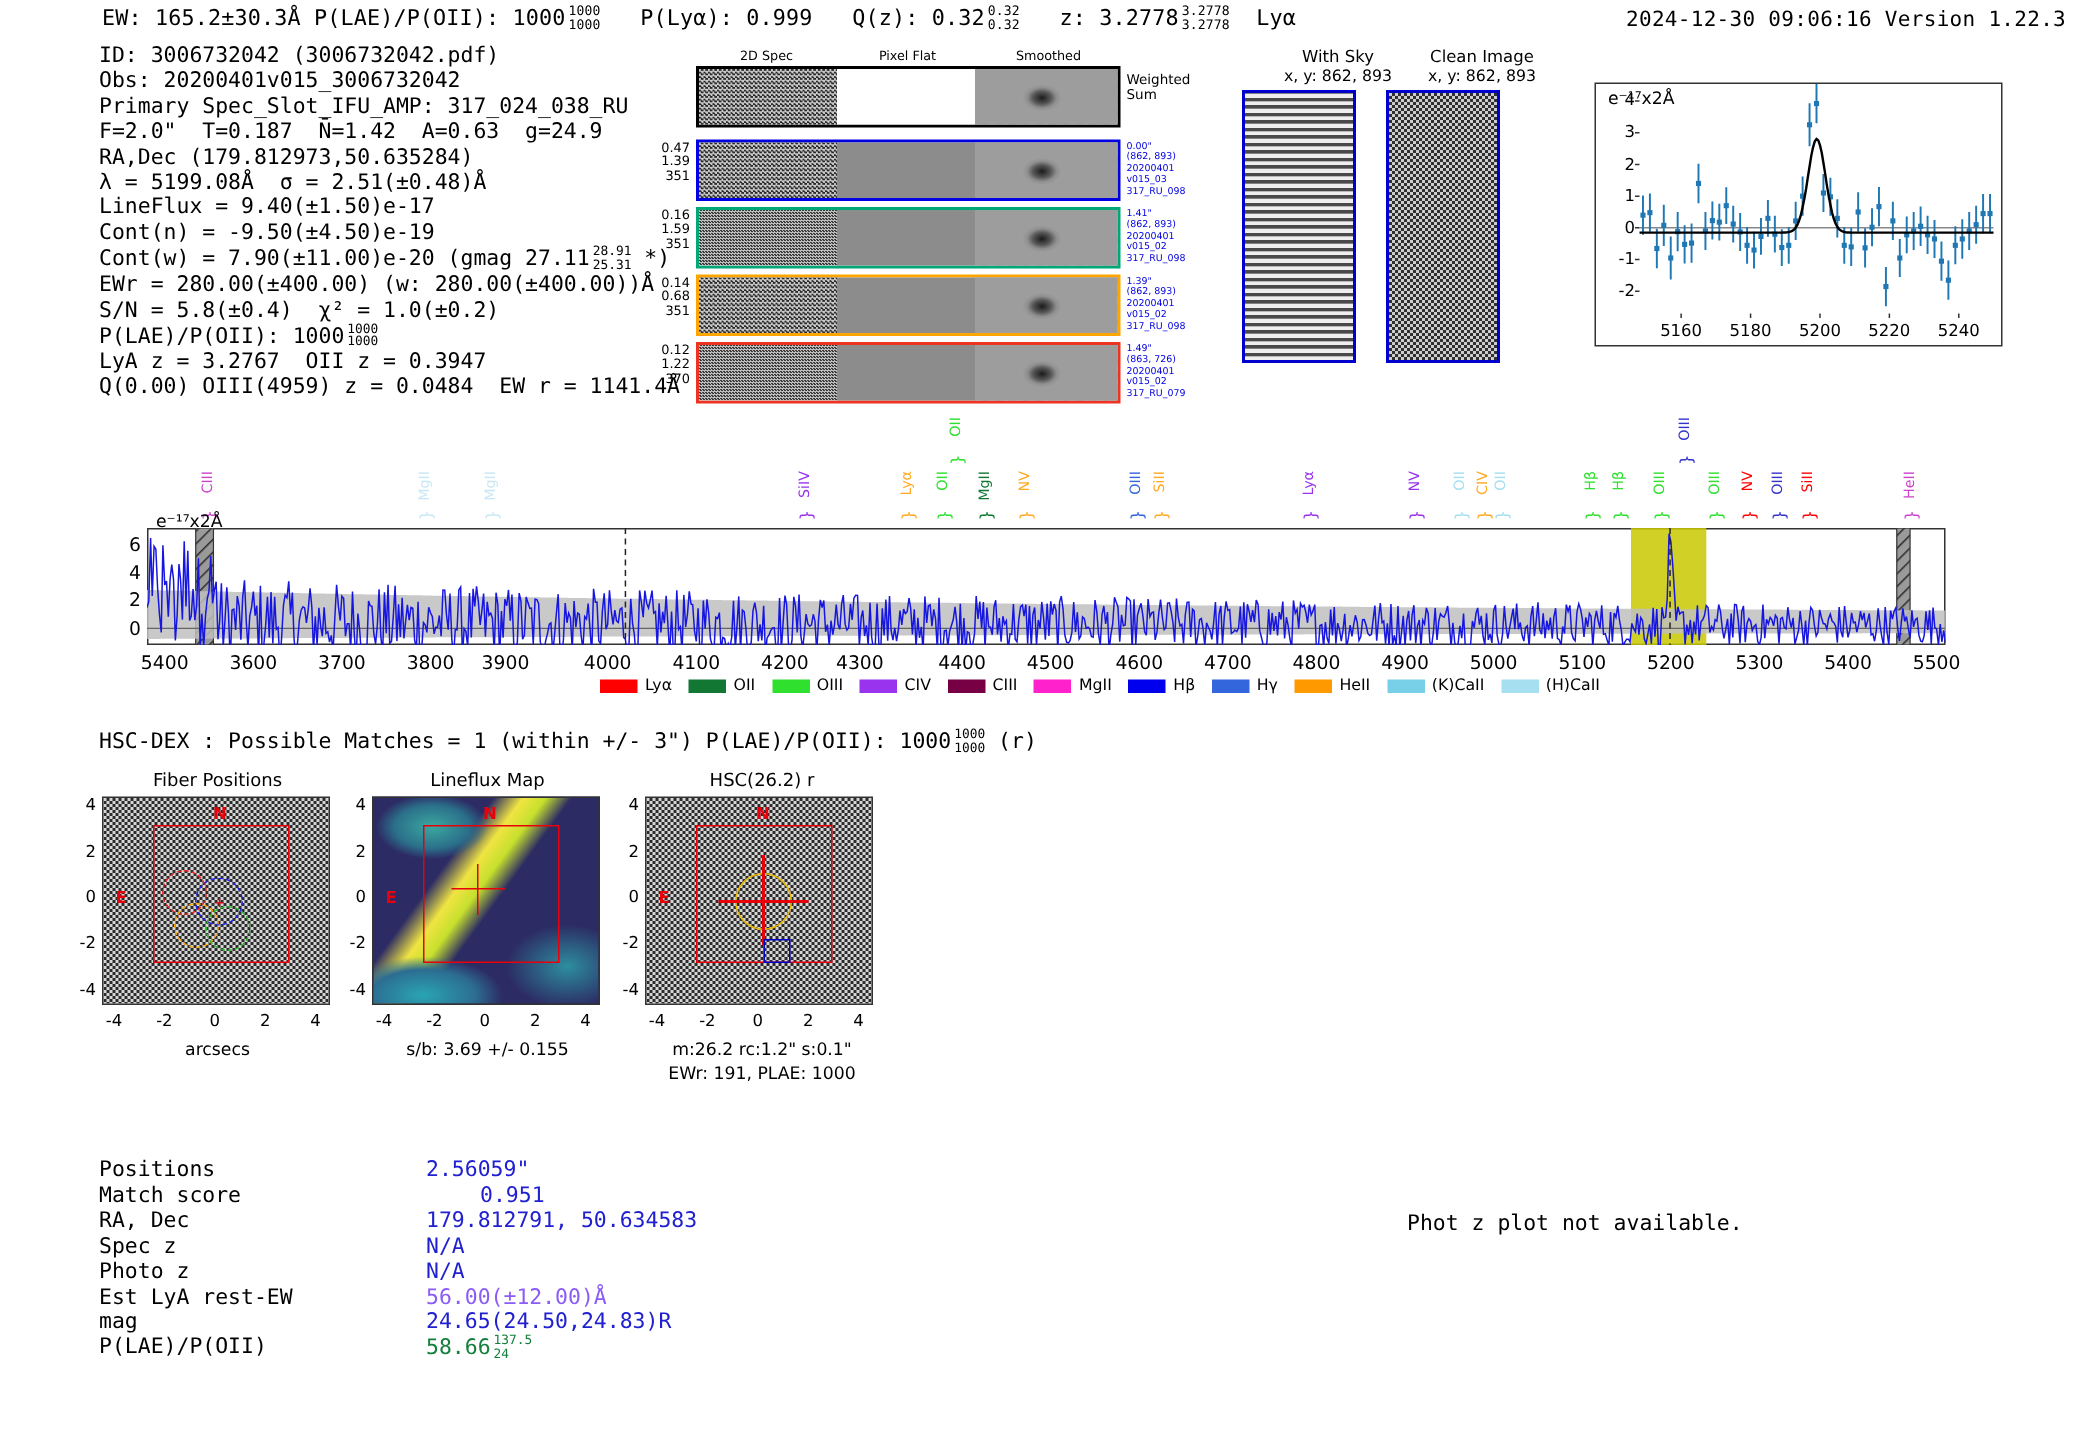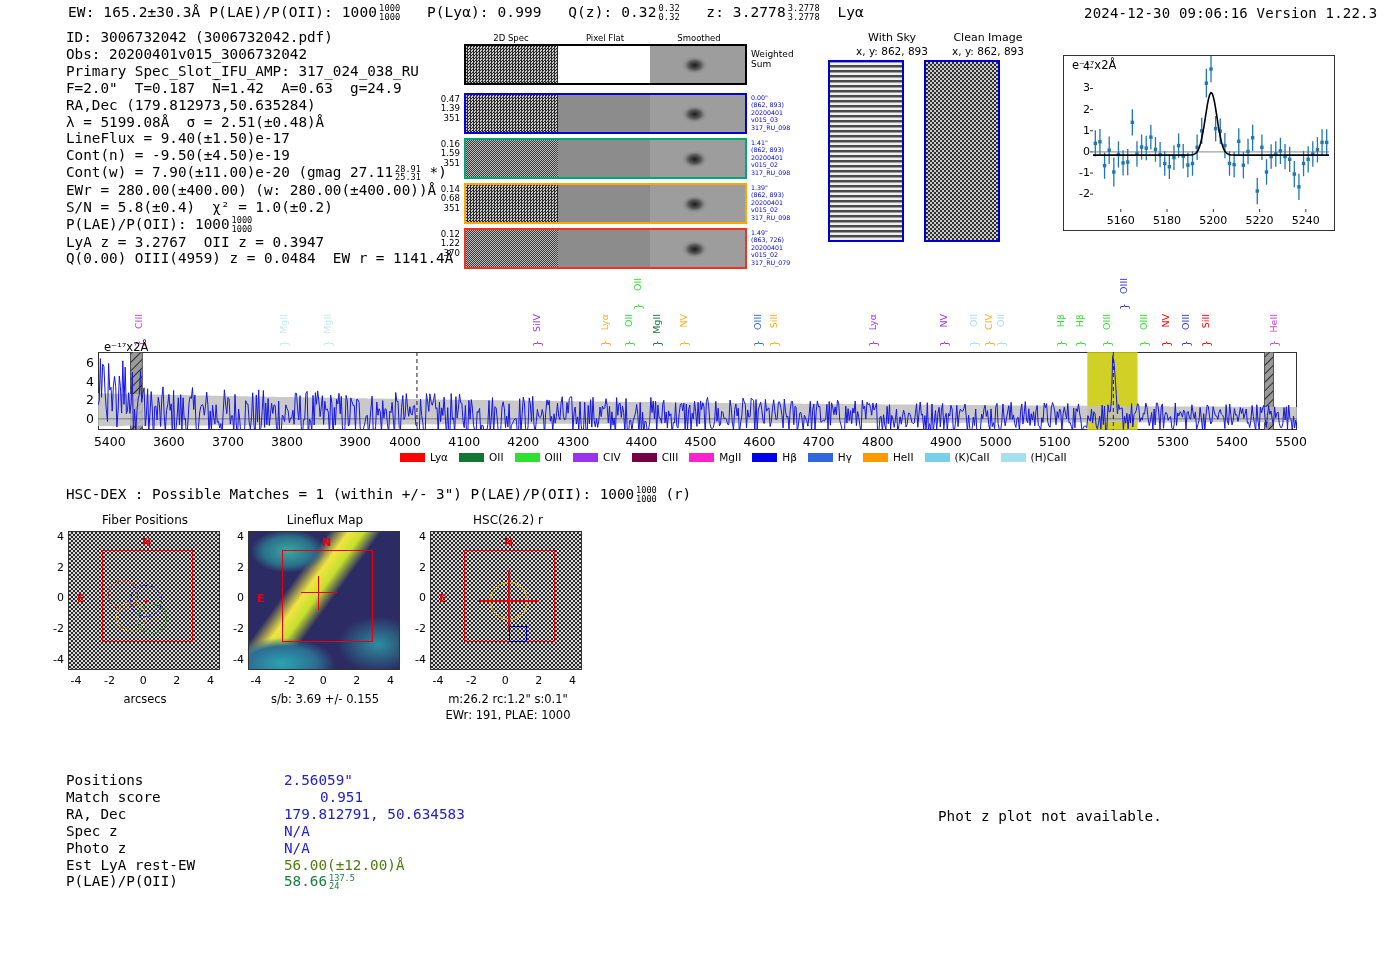--- a/index.html
+++ b/index.html
@@ -438,31 +438,31 @@
       <line x1="0" y1="66.85714285714285" x2="1199" y2="66.85714285714285" stroke="#666" stroke-width="0.8"></line>
       <polyline points="0.0,53.0 1.2,48.9 2.4,6.6 3.5,45.3 4.7,12.2 5.9,14.2 7.1,40.7 8.3,57.5 9.5,69.6 10.6,11.5 11.8,37.9 13.0,35.4 14.2,59.1 15.4,34.0 16.5,24.4 17.7,34.4 18.9,75.0 20.1,58.1 21.3,24.0 22.4,34.7 23.6,61.1 24.8,8.8 26.0,52.4 27.2,15.1 28.4,61.6 29.5,58.7 30.7,40.7 31.9,61.4 33.1,51.7 34.3,20.2 35.4,79.7 36.6,57.2 37.8,79.3 39.0,58.5 40.2,47.0 41.3,42.5 42.5,18.7 43.7,50.2 44.9,41.8 46.1,35.8 47.3,74.1 48.4,63.0 49.6,36.8 50.8,79.1 52.0,61.3 53.2,39.6 54.3,56.2 55.5,89.6 56.7,54.6 57.9,54.1 59.1,68.0 60.2,45.4 61.4,52.1 62.6,74.5 63.8,46.1 65.0,34.9 66.2,62.8 67.3,79.6 68.5,58.6 69.7,52.9 70.9,42.4 72.1,58.4 73.2,51.8 74.4,85.3 75.6,38.5 76.8,85.2 78.0,76.6 79.1,65.0 80.3,45.8 81.5,72.9 82.7,42.7 83.9,77.0 85.1,45.8 86.2,67.5 87.4,66.3 88.6,89.2 89.8,72.2 91.0,51.2 92.1,44.8 93.3,46.5 94.5,35.6 95.7,57.6 96.9,43.1 98.0,72.9 99.2,89.2 100.4,75.8 101.6,61.0 102.8,54.6 104.0,52.6 105.1,53.3 106.3,63.2 107.5,54.2 108.7,40.2 109.9,52.8 111.0,82.3 112.2,58.9 113.4,77.9 114.6,53.2 115.8,65.7 116.9,72.1 118.1,52.8 119.3,70.3 120.5,69.2 121.7,76.1 122.9,71.6 124.0,82.8 125.2,60.3 126.4,37.8 127.6,52.1 128.8,61.7 129.9,45.5 131.1,46.9 132.3,72.1 133.5,63.8 134.7,63.8 135.8,81.7 137.0,42.4 138.2,70.8 139.4,88.4 140.6,57.0 141.8,68.4 142.9,83.7 144.1,81.9 145.3,82.4 146.5,82.3 147.7,48.7 148.8,51.8 150.0,52.2 151.2,70.2 152.4,77.3 153.6,64.2 154.7,40.8 155.9,72.3 157.1,83.6 158.3,42.9 159.5,70.2 160.7,37.9 161.8,76.9 163.0,75.6 164.2,58.6 165.4,38.5 166.6,75.4 167.7,50.9 168.9,72.7 170.1,46.5 171.3,73.6 172.5,61.5 173.6,51.2 174.8,61.5 176.0,52.9 177.2,53.5 178.4,74.4 179.6,81.2 180.7,49.2 181.9,86.5 183.1,81.5 184.3,63.1 185.5,64.7 186.6,69.6 187.8,52.9 189.0,56.5 190.2,59.0 191.4,70.6 192.5,66.2 193.7,66.2 194.9,58.3 196.1,72.2 197.3,41.3 198.5,41.4 199.6,57.2 200.8,67.8 202.0,43.7 203.2,74.3 204.4,85.6 205.5,67.7 206.7,67.9 207.9,41.3 209.1,39.4 210.3,86.0 211.4,67.1 212.6,68.9 213.8,79.1 215.0,43.4 216.2,73.0 217.4,40.6 218.5,52.3 219.7,38.9 220.9,49.1 222.1,64.6 223.3,54.7 224.4,43.7 225.6,72.4 226.8,49.2 228.0,58.2 229.2,56.8 230.3,60.1 231.5,83.1 232.7,43.1 233.9,51.1 235.1,86.0 236.3,55.4 237.4,73.2 238.6,47.4 239.8,51.9 241.0,41.3 242.2,61.8 243.3,44.4 244.5,77.3 245.7,81.1 246.9,76.2 248.1,43.4 249.3,48.7 250.4,74.1 251.6,71.5 252.8,45.9 254.0,49.9 255.2,53.6 256.3,53.4 257.5,77.4 258.7,47.4 259.9,47.7 261.1,50.5 262.2,76.1 263.4,79.4 264.6,82.7 265.8,75.1 267.0,70.4 268.2,64.1 269.3,63.3 270.5,83.7 271.7,71.3 272.9,57.2 274.1,44.1 275.2,77.8 276.4,84.6 277.6,74.7 278.8,50.0 280.0,63.2 281.1,56.7 282.3,59.9 283.5,81.1 284.7,48.7 285.9,66.1 287.1,56.7 288.2,57.4 289.4,71.5 290.6,80.9 291.8,59.1 293.0,60.7 294.1,50.4 295.3,66.7 296.5,84.2 297.7,40.5 298.9,49.5 300.0,49.4 301.2,75.4 302.4,77.1 303.6,55.4 304.8,43.5 306.0,67.5 307.1,64.4 308.3,41.6 309.5,55.2 310.7,64.3 311.9,54.7 313.0,61.9 314.2,63.0 315.4,54.1 316.6,53.3 317.8,72.9 318.9,74.1 320.1,83.7 321.3,78.6 322.5,47.2 323.7,63.5 324.9,71.1 326.0,85.6 327.2,81.2 328.4,41.6 329.6,49.6 330.8,59.4 331.9,41.8 333.1,50.1 334.3,53.3 335.5,48.3 336.7,41.7 337.8,56.7 339.0,55.7 340.2,79.7 341.4,50.2 342.6,69.7 343.8,55.8 344.9,63.5 346.1,45.2 347.3,64.9 348.5,84.1 349.7,55.7 350.8,80.2 352.0,78.7 353.2,41.5 354.4,67.6 355.6,65.8 356.7,83.0 357.9,44.6 359.1,66.0 360.3,57.6 361.5,42.2 362.7,50.7 363.8,51.2 365.0,68.6 366.2,75.6 367.4,53.5 368.6,82.7 369.7,84.1 370.9,48.4 372.1,67.1 373.3,47.6 374.5,56.8 375.6,73.7 376.8,78.5 378.0,81.4 379.2,59.5 380.4,60.4 381.6,56.4 382.7,81.6 383.9,73.0 385.1,73.7 386.3,81.0 387.5,77.1 388.6,80.4 389.8,72.7 391.0,48.6 392.2,80.4 393.4,64.1 394.5,45.6 395.7,82.6 396.9,54.7 398.1,55.8 399.3,67.2 400.5,84.2 401.6,79.0 402.8,76.3 404.0,55.0 405.2,49.8 406.4,56.9 407.5,75.5 408.7,64.2 409.9,74.9 411.1,51.8 412.3,83.9 413.4,73.2 414.6,71.4 415.8,68.4 417.0,66.7 418.2,66.6 419.4,81.3 420.5,82.7 421.7,46.7 422.9,81.1 424.1,62.6 425.3,45.1 426.4,50.7 427.6,76.5 428.8,81.8 430.0,75.0 431.2,45.9 432.3,51.7 433.5,69.6 434.7,44.3 435.9,71.8 437.1,80.5 438.3,69.4 439.4,57.4 440.6,64.0 441.8,65.5 443.0,64.6 444.2,57.5 445.3,62.1 446.5,82.9 447.7,61.0 448.9,47.9 450.1,53.0 451.2,48.3 452.4,69.2 453.6,64.4 454.8,78.3 456.0,61.8 457.2,71.1 458.3,64.7 459.5,51.1 460.7,64.2 461.9,67.5 463.1,50.5 464.2,44.7 465.4,64.1 466.6,68.1 467.8,66.4 469.0,50.5 470.1,61.2 471.3,46.7 472.5,44.8 473.7,44.9 474.9,78.8 476.1,59.8 477.2,55.0 478.4,72.0 479.6,64.9 480.8,78.4 482.0,49.9 483.1,72.7 484.3,81.0 485.5,78.0 486.7,50.4 487.9,77.0 489.1,83.4 490.2,53.5 491.4,71.7 492.6,47.7 493.8,75.1 495.0,45.3 496.1,68.5 497.3,74.7 498.5,66.5 499.7,75.4 500.9,67.9 502.0,55.0 503.2,64.6 504.4,54.1 505.6,57.1 506.8,55.8 508.0,46.7 509.1,53.3 510.3,70.9 511.5,54.2 512.7,79.5 513.9,59.8 515.0,73.2 516.2,65.9 517.4,82.2 518.6,45.6 519.8,63.3 520.9,51.9 522.1,51.3 523.3,65.4 524.5,54.3 525.7,60.6 526.9,81.7 528.0,46.5 529.2,77.1 530.4,83.0 531.6,68.5 532.8,68.2 533.9,79.0 535.1,68.8 536.3,65.0 537.5,61.0 538.7,52.5 539.8,62.4 541.0,82.9 542.2,50.6 543.4,82.4 544.6,60.0 545.8,82.1 546.9,69.2 548.1,70.0 549.3,80.3 550.5,77.8 551.7,70.4 552.8,45.4 554.0,60.6 555.2,49.0 556.4,66.9 557.6,49.3 558.7,80.1 559.9,53.1 561.1,65.8 562.3,66.1 563.5,71.2 564.7,52.6 565.8,48.2 567.0,70.9 568.2,60.0 569.4,75.8 570.6,58.8 571.7,64.1 572.9,61.8 574.1,81.8 575.3,70.6 576.5,70.9 577.6,50.7 578.8,74.2 580.0,75.9 581.2,61.3 582.4,52.4 583.6,51.3 584.7,58.8 585.9,51.1 587.1,77.1 588.3,52.1 589.5,78.7 590.6,57.7 591.8,53.0 593.0,77.6 594.2,61.3 595.4,67.0 596.5,49.3 597.7,59.7 598.9,74.4 600.1,50.4 601.3,71.9 602.5,48.9 603.6,57.7 604.8,50.7 606.0,54.9 607.2,81.7 608.4,49.4 609.5,45.4 610.7,54.1 611.9,71.5 613.1,76.2 614.3,76.6 615.4,75.1 616.6,69.5 617.8,49.3 619.0,69.3 620.2,56.2 621.4,74.0 622.5,72.0 623.7,59.2 624.9,60.4 626.1,66.9 627.3,66.1 628.4,67.1 629.6,72.3 630.8,72.8 632.0,48.0 633.2,55.8 634.3,70.2 635.5,77.9 636.7,57.5 637.9,52.0 639.1,64.0 640.3,56.1 641.4,81.8 642.6,70.9 643.8,64.0 645.0,46.2 646.2,49.6 647.3,52.5 648.5,75.8 649.7,57.9 650.9,65.2 652.1,64.7 653.2,46.3 654.4,47.2 655.6,48.7 656.8,81.5 658.0,47.5 659.2,77.5 660.3,58.2 661.5,53.8 662.7,50.2 663.9,58.4 665.1,69.2 666.2,71.5 667.4,47.4 668.6,59.2 669.8,56.6 671.0,56.0 672.1,74.6 673.3,69.5 674.5,56.9 675.7,47.8 676.9,59.5 678.1,67.8 679.2,66.6 680.4,50.1 681.6,49.9 682.8,55.7 684.0,63.3 685.1,75.9 686.3,47.0 687.5,59.2 688.7,65.3 689.9,64.2 691.0,76.9 692.2,57.9 693.4,49.6 694.6,49.4 695.8,72.7 697.0,54.2 698.1,55.3 699.3,79.4 700.5,72.0 701.7,61.2 702.9,60.4 704.0,66.8 705.2,78.4 706.4,63.2 707.6,66.2 708.8,68.8 709.9,74.2 711.1,63.0 712.3,49.3 713.5,79.6 714.7,57.4 715.9,52.0 717.0,77.7 718.2,59.2 719.4,48.9 720.6,54.9 721.8,54.4 722.9,70.3 724.1,69.5 725.3,68.0 726.5,69.0 727.7,66.7 728.9,52.4 730.0,77.4 731.2,49.5 732.4,73.2 733.6,50.8 734.8,55.8 735.9,62.6 737.1,54.8 738.3,62.8 739.5,48.1 740.7,51.0 741.8,68.5 743.0,73.0 744.2,78.3 745.4,78.5 746.6,76.6 747.8,54.2 748.9,71.1 750.1,56.6 751.3,68.6 752.5,58.7 753.7,71.7 754.8,56.1 756.0,61.0 757.2,49.1 758.4,73.7 759.6,59.5 760.7,64.8 761.9,73.5 763.1,80.2 764.3,48.3 765.5,56.8 766.7,54.2 767.8,67.1 769.0,50.2 770.2,52.7 771.4,51.5 772.6,56.5 773.7,63.2 774.9,51.1 776.1,58.0 777.3,55.4 778.5,51.1 779.6,80.5 780.8,80.8 782.0,65.0 783.2,64.4 784.4,79.5 785.6,62.7 786.7,73.2 787.9,77.1 789.1,54.3 790.3,71.7 791.5,52.7 792.6,77.1 793.8,63.4 795.0,67.8 796.2,75.4 797.4,67.6 798.5,57.2 799.7,79.9 800.9,73.4 802.1,64.8 803.3,72.2 804.5,64.2 805.6,58.2 806.8,62.8 808.0,74.9 809.2,72.3 810.4,61.2 811.5,61.1 812.7,64.7 813.9,70.3 815.1,71.7 816.3,70.9 817.4,61.3 818.6,51.7 819.8,75.2 821.0,61.0 822.2,50.0 823.4,63.1 824.5,62.1 825.7,77.2 826.9,63.6 828.1,79.4 829.3,50.7 830.4,78.0 831.6,71.5 832.8,78.6 834.0,52.0 835.2,80.1 836.3,70.1 837.5,58.5 838.7,78.5 839.9,61.6 841.1,55.3 842.3,74.9 843.4,58.1 844.6,51.5 845.8,76.8 847.0,65.3 848.2,61.3 849.3,79.5 850.5,61.5 851.7,64.0 852.9,53.3 854.1,57.0 855.2,76.0 856.4,78.8 857.6,69.3 858.8,53.3 860.0,74.6 861.2,62.1 862.3,57.2 863.5,58.8 864.7,59.4 865.9,56.5 867.1,52.0 868.2,63.7 869.4,79.2 870.6,63.2 871.8,76.3 873.0,79.8 874.1,76.9 875.3,65.2 876.5,73.5 877.7,57.0 878.9,80.1 880.1,79.8 881.2,78.1 882.4,77.5 883.6,62.0 884.8,66.5 886.0,56.9 887.1,53.3 888.3,64.4 889.5,58.6 890.7,72.3 891.9,77.9 893.0,56.9 894.2,74.6 895.4,70.6 896.6,76.6 897.8,55.0 899.0,51.4 900.1,71.5 901.3,77.7 902.5,79.2 903.7,70.7 904.9,52.0 906.0,65.1 907.2,73.7 908.4,66.7 909.6,60.0 910.8,53.7 911.9,67.4 913.1,50.3 914.3,67.5 915.5,62.9 916.7,71.4 917.9,75.4 919.0,66.4 920.2,65.3 921.4,78.4 922.6,59.1 923.8,52.1 924.9,72.1 926.1,62.5 927.3,49.6 928.5,67.7 929.7,70.8 930.8,56.8 932.0,73.4 933.2,61.7 934.4,68.1 935.6,59.7 936.8,73.8 937.9,59.4 939.1,53.5 940.3,73.5 941.5,74.4 942.7,78.4 943.8,65.7 945.0,70.4 946.2,51.1 947.4,55.6 948.6,51.6 949.7,69.7 950.9,73.7 952.1,75.2 953.3,56.1 954.5,50.5 955.7,54.1 956.8,60.0 958.0,72.7 959.2,59.6 960.4,65.9 961.6,57.0 962.7,58.8 963.9,79.0 965.1,61.6 966.3,55.2 967.5,62.0 968.7,66.8 969.8,51.5 971.0,70.9 972.2,70.5 973.4,74.6 974.6,78.4 975.7,56.1 976.9,75.8 978.1,56.7 979.3,59.6 980.5,51.9 981.6,61.1 982.8,67.5 984.0,78.8 985.2,76.0 986.4,74.1 987.6,74.1 988.7,75.9 989.9,63.6 991.1,67.1 992.3,69.2 993.5,57.0 994.6,71.1 995.8,59.7 997.0,61.7 998.2,73.9 999.4,77.1 1000.5,71.2 1001.7,64.2 1002.9,77.1 1004.1,53.2 1005.3,72.5 1006.5,54.1 1007.6,78.9 1008.8,78.0 1010.0,52.8 1011.2,60.0 1012.4,59.4 1013.5,47.0 1014.7,3.8 1015.9,9.1 1017.1,23.9 1018.3,42.6 1019.4,61.8 1020.6,52.5 1021.8,57.4 1023.0,56.2 1024.2,56.1 1025.4,77.6 1026.5,64.4 1027.7,71.2 1028.9,61.3 1030.1,76.8 1031.3,62.4 1032.4,71.0 1033.6,51.5 1034.8,74.9 1036.0,62.5 1037.2,61.0 1038.3,58.4 1039.5,51.7 1040.7,53.0 1041.9,69.7 1043.1,65.7 1044.3,68.1 1045.4,61.1 1046.6,62.1 1047.8,51.0 1049.0,55.7 1050.2,67.1 1051.3,73.6 1052.5,67.6 1053.7,60.5 1054.9,77.7 1056.1,57.0 1057.2,73.0 1058.4,51.0 1059.6,51.3 1060.8,60.9 1062.0,77.0 1063.2,55.6 1064.3,51.9 1065.5,76.2 1066.7,63.5 1067.9,60.4 1069.1,62.2 1070.2,68.3 1071.4,65.7 1072.6,64.5 1073.8,75.7 1075.0,77.9 1076.1,72.9 1077.3,51.0 1078.5,73.4 1079.7,60.9 1080.9,63.9 1082.1,59.6 1083.2,61.1 1084.4,65.2 1085.6,58.2 1086.8,60.0 1088.0,77.1 1089.1,60.4 1090.3,59.6 1091.5,66.2 1092.7,67.2 1093.9,52.8 1095.0,60.8 1096.2,66.4 1097.4,59.9 1098.6,77.3 1099.8,73.0 1101.0,68.3 1102.1,55.4 1103.3,65.5 1104.5,78.0 1105.7,61.7 1106.9,78.5 1108.0,63.0 1109.2,52.9 1110.4,54.8 1111.6,64.9 1112.8,72.0 1113.9,69.7 1115.1,54.6 1116.3,59.8 1117.5,63.7 1118.7,64.0 1119.9,67.3 1121.0,60.5 1122.2,57.5 1123.4,62.0 1124.6,63.1 1125.8,65.6 1126.9,76.5 1128.1,52.7 1129.3,68.8 1130.5,72.8 1131.7,52.1 1132.8,62.6 1134.0,72.9 1135.2,68.1 1136.4,56.6 1137.6,63.1 1138.8,62.7 1139.9,69.4 1141.1,64.1 1142.3,55.5 1143.5,61.4 1144.7,56.6 1145.8,66.3 1147.0,62.1 1148.2,57.0 1149.4,71.3 1150.6,70.5 1151.7,75.5 1152.9,68.3 1154.1,53.5 1155.3,64.4 1156.5,72.2 1157.7,78.4 1158.8,52.7 1160.0,69.3 1161.2,77.7 1162.4,55.1 1163.6,60.8 1164.7,55.7 1165.9,53.2 1167.1,66.4 1168.3,75.3 1169.5,63.4 1170.6,53.5 1171.8,62.3 1173.0,59.0 1174.2,67.0 1175.4,73.5 1176.6,54.9 1177.7,65.9 1178.9,61.1 1180.1,60.1 1181.3,71.6 1182.5,75.4 1183.6,75.8 1184.8,71.8 1186.0,55.5 1187.2,67.9 1188.4,54.8 1189.5,77.4 1190.7,53.1 1191.9,66.4 1193.1,67.5 1194.3,78.2 1195.5,64.1 1196.6,76.0 1197.8,68.2 1199.0,76.4" fill="none" stroke="#1616e0" stroke-width="1"></polyline>
       <line x1="318.9458128078818" y1="0" x2="318.9458128078818" y2="78" stroke="#222" stroke-width="1" stroke-dasharray="4,3"></line>
       <line x1="1015.3580886699508" y1="0" x2="1015.3580886699508" y2="78" stroke="#222" stroke-width="1" stroke-dasharray="4,3"></line>
     </svg>
   <div id="spec-xticks">
       <div class="xtick" style="left: 84.8128px; top: 434px; width: 50px; text-align: center;">5400</div>
       <div class="xtick" style="left: 143.877px; top: 434px; width: 50px; text-align: center;">3600</div>
       <div class="xtick" style="left: 202.941px; top: 434px; width: 50px; text-align: center;">3700</div>
       <div class="xtick" style="left: 262.005px; top: 434px; width: 50px; text-align: center;">3800</div>
-      <div class="xtick" style="left: 321.069px; top: 434px; width: 50px; text-align: right;">3900</div>
+      <div class="xtick" style="left: 321.069px; top: 434px; width: 50px; text-align: left;">3900</div>
       <div class="xtick" style="left: 380.133px; top: 434px; width: 50px; text-align: center;">4000</div>
       <div class="xtick" style="left: 439.197px; top: 434px; width: 50px; text-align: center;">4100</div>
       <div class="xtick" style="left: 498.261px; top: 434px; width: 50px; text-align: center;">4200</div>
       <div class="xtick" style="left: 557.325px; top: 434px; width: 50px; ">4300</div>
       <div class="xtick" style="left: 616.389px; top: 434px; width: 50px; text-align: center;">4400</div>
       <div class="xtick" style="left: 675.453px; top: 434px; width: 50px; text-align: center;">4500</div>
       <div class="xtick" style="left: 734.517px; top: 434px; width: 50px; text-align: center;">4600</div>
       <div class="xtick" style="left: 793.581px; top: 434px; width: 50px; text-align: center;">4700</div>
       <div class="xtick" style="left: 852.645px; top: 434px; width: 50px; text-align: center;">4800</div>
-      <div class="xtick" style="left: 911.709px; top: 434px; width: 50px; text-align: right;">4900</div>
+      <div class="xtick" style="left: 911.709px; top: 434px; width: 50px; text-align: center;">4900</div>
       <div class="xtick" style="left: 970.773px; top: 434px; width: 50px; text-align: center;">5000</div>
       <div class="xtick" style="left: 1029.84px; top: 434px; width: 50px; text-align: center;">5100</div>
       <div class="xtick" style="left: 1088.9px; top: 434px; width: 50px; text-align: center;">5200</div>
       <div class="xtick" style="left: 1147.97px; top: 434px; width: 50px; text-align: center;">5300</div>
       <div class="xtick" style="left: 1207.03px; top: 434px; width: 50px; text-align: center;">5400</div>
       <div class="xtick" style="left: 1266.09px; top: 434px; width: 50px; text-align: center;">5500</div>
     </div>
   <div id="spec-yticks">
       <div class="ytick" style="left: 80px; top: 410.857px;">0</div>
       <div class="ytick" style="left: 80px; top: 392.286px;">2</div>
@@ -619,20 +619,24 @@
     <div class="row">
       <div class="k">Spec z</div>
       <div class="v" style="color: rgb(32, 32, 208);">N/A</div>
     </div>
     <div class="row">
       <div class="k">Photo z</div>
       <div class="v" style="color: rgb(32, 32, 208);">N/A</div>
     </div>
     <div class="row">
       <div class="k">Est LyA rest-EW</div>
-      <div class="v" style="color: #4d7c0f;">56.00(±12.00)Å</div>
+      <div class="v" style="color: #8b5cf6;">56.00(±12.00)Å</div>
+    </div>
+    <div class="row">
+      <div class="k">mag</div>
+      <div class="v" style="color: rgb(32, 32, 208);">24.65(24.50,24.83)R</div>
     </div>
     <div class="row">
       <div class="k">P(LAE)/P(OII)</div>
       <div class="v" style="color: #15803d;">58.66<span class="frac"><span>137.5</span><span>24</span></span></div>
     </div>
   </div>
 <div class="abs mono" id="photoz-msg">Phot z plot not available.</div>
 
 </body></html>

